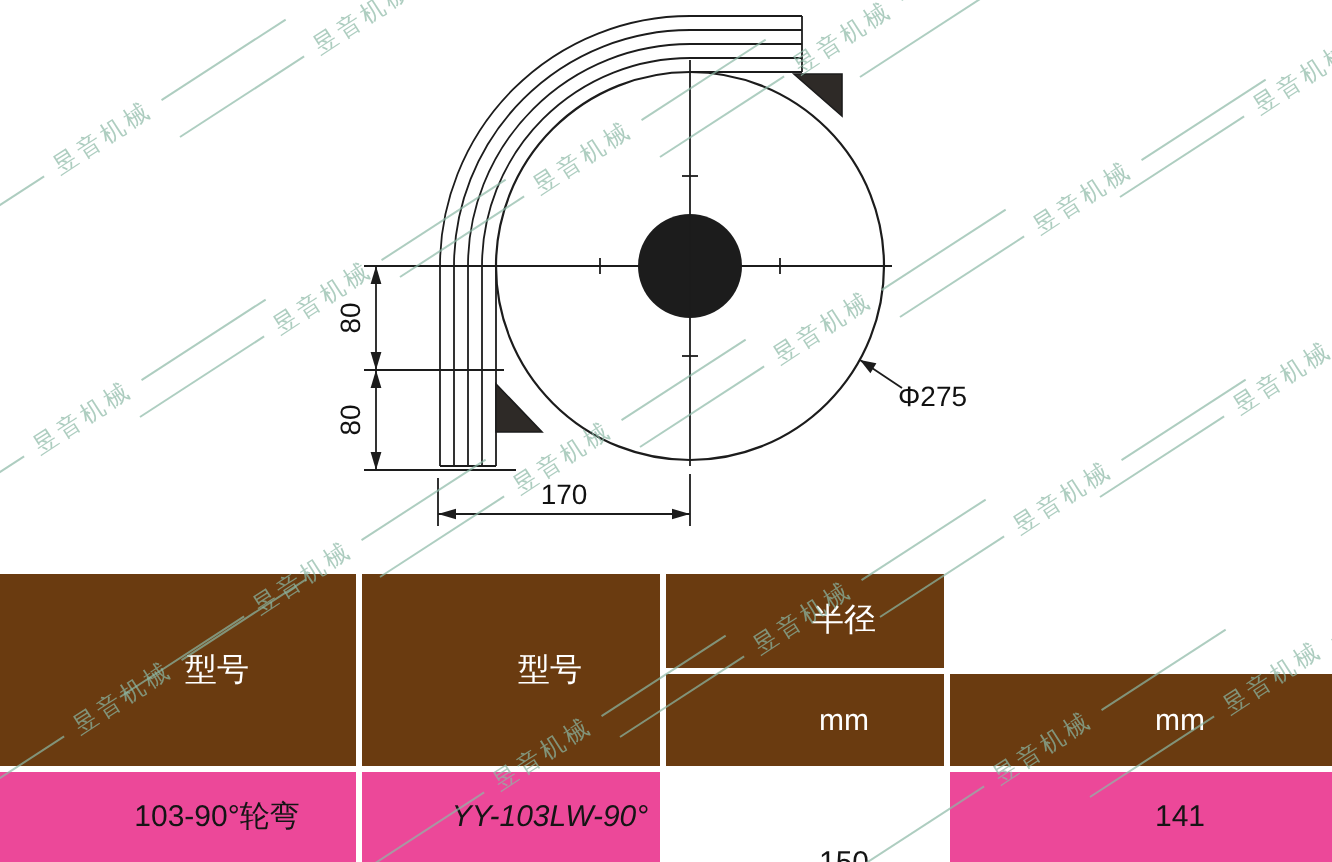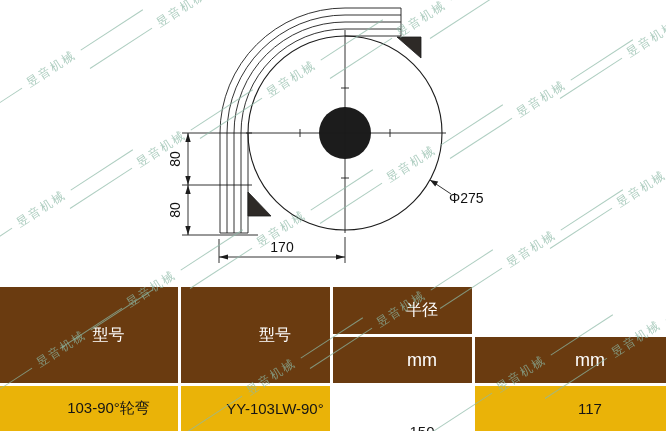--- a/index.html
+++ b/index.html
@@ -24,30 +24,30 @@
   }
   .wm .ln{width:74px;height:1px;background:#8cb9a6;}
   
   .spec-table{
     position:absolute;left:0;top:287px;width:666px;height:144px;
     display:grid;grid-template-columns:178px 149px 139px 1fr;
     grid-template-rows:47px 46px 45px;gap:3px;background:#ffffff;z-index:2;
   }
   .cell{display:flex;align-items:center;justify-content:center;padding-left:39px;}
   .hcell{background:#6a3b10;color:#ffffff;font-size:16px;}
-  .unit{font-size:18px;}
+  .unit{font-size:15px;}
   .c1{grid-column:1;grid-row:1/3;}
   .c2{grid-column:2;grid-row:1/3;}
   .c3r1{grid-column:3;grid-row:1;}
   .c4r1{grid-column:4;grid-row:1;}
   .c3r2{grid-column:3;grid-row:2;}
   .c4r2{grid-column:4;grid-row:2;}
-  .dcell{background:#eab308;color:#151515;font-size:15px;}
+  .dcell{background:#ec4899;color:#151515;font-size:15px;}
   .d1{grid-column:1;grid-row:3;}
-  .d2{grid-column:2;grid-row:3;}
+  .d2{grid-column:2;grid-row:3;font-style:italic;}
   .d3{grid-column:3;grid-row:3;margin-top:45px;}
   .d4{grid-column:4;grid-row:3;}
 </style>
 </head>
 <body>
 
 <div class="drawing-area">
   <svg width="666" height="287" viewBox="0 0 666 287">
 
     <g>
@@ -124,21 +124,21 @@
 <div class="spec-table">
   <div class="cell hcell c1">型号</div>
   <div class="cell hcell c2">型号</div>
   <div class="cell hcell c3r1">半径</div>
   <div class="cell hcell unit c3r2">mm</div>
   <div class="cell hcell unit c4r2">mm</div>
 
   <div class="cell dcell d1">103-90°轮弯</div>
   <div class="cell dcell d2">YY-103LW-90°</div>
   <div class="cell dcell d3">150</div>
-  <div class="cell dcell d4">117</div>
+  <div class="cell dcell d4">141</div>
 </div>
 
 <div class="wm-layer">
   <div class="wm" style="left:-40px;top:120px">
       <span class="ln"></span>
       <span>昱音机械</span>
       <span class="ln"></span>
     </div>
   <div class="wm" style="left:-50px;top:260px">
       <span class="ln"></span>

